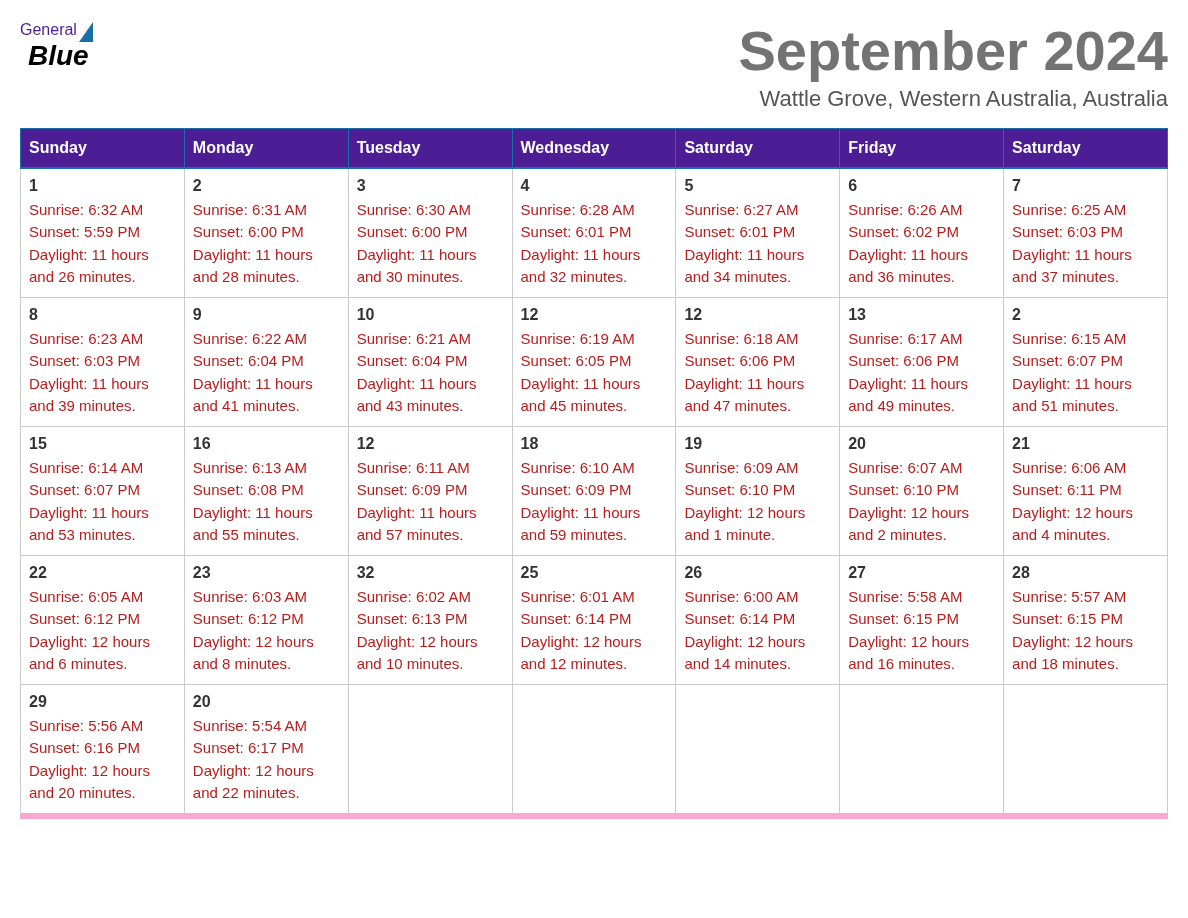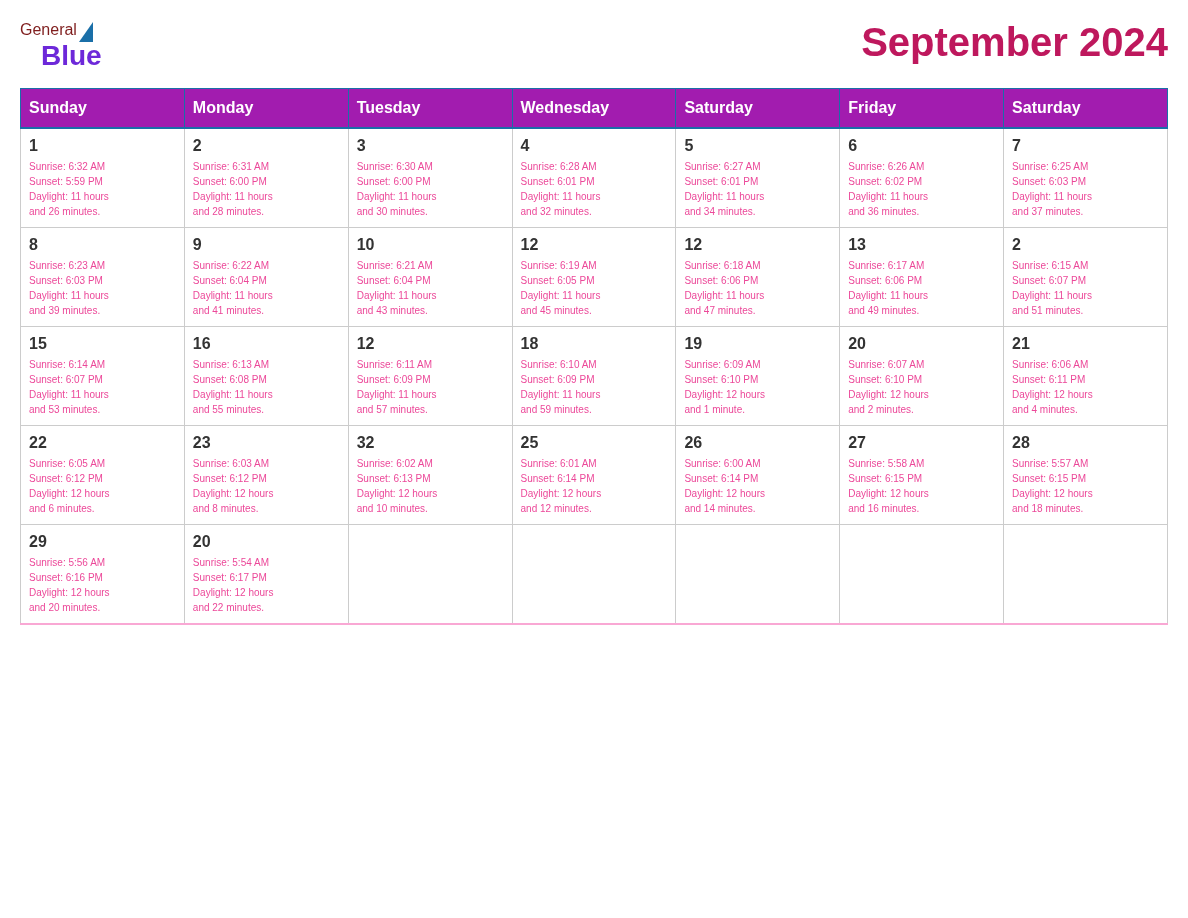--- a/index.html
+++ b/index.html
@@ -10,87 +10,88 @@
       min-height: 918px;
       padding: 20px;
     }
     .header {
       display: flex;
       justify-content: space-between;
       align-items: flex-start;
       margin-bottom: 16px;
     }
     .logo-general {
-      color: #7f1d1d;
+      color: #4c1d95;
     }
     .logo-triangle {
       width: 0;
       height: 0;
       border-left: 14px solid transparent;
       border-bottom: 20px solid #1a6fa8;
       margin: 0 2px;
       position: relative;
       top: 2px;
     }
     .logo-blue {
-      color: #6d28d9;
+      color: #000000;
       font-size: 28px;
       font-weight: bold;
       margin-top: -4px;
-      margin-left: 21px;
+      margin-left: 8px;
+      font-style: italic;
     }
     .title-section {
       text-align: right;
     }
     .month-title {
-      font-size: 40px;
-      font-weight: bold;
-      color: #be185d;
+      font-size: 56px;
+      font-weight: bold;
+      color: #737373;
       line-height: 1.1;
     }
     .location {
       font-size: 22px;
       color: #555;
       margin-top: 4px;
     }
     .calendar {
       width: 100%;
       border-collapse: collapse;
     }
     .calendar th {
-      background-color: #a21caf;
+      background-color: #4c1d95;
       color: #fff;
       font-size: 16px;
       font-weight: bold;
       padding: 10px 8px;
       text-align: left;
       border: 1px solid #1a6fa8;
     }
     .calendar td {
       vertical-align: top;
       padding: 8px;
       border: 1px solid #ccc;
       width: calc(100% / 7);
       min-height: 110px;
     }
     .calendar tr:last-child td {
-      border-bottom: 2px solid #f9a8d4;
+      border-bottom: 6px solid #f9a8d4;
     }
     .calendar tbody tr:first-child td {
       border-top: 2px solid #1a6fa8;
     }
     .day-num {
       font-size: 16px;
       font-weight: bold;
       color: #333;
       margin-bottom: 4px;
     }
     .day-info {
-      font-size: 10px;
-      color: #ec4899;
+      font-size: 15px;
+      color: #b91c1c;
       line-height: 1.5;
     }
     .empty-cell {
       background: #fff;
     }
     .logo-wrapper {
       display: flex;
       flex-direction: column;
     }
     .general-row {
@@ -109,20 +110,21 @@
     <div class="general-row">
       <span class="logo-general">General</span>
       <div class="logo-triangle"></div>
     </div>
     <div class="blue-row">
       <span class="logo-blue">Blue</span>
     </div>
   </div>
   <div class="title-section">
     <div class="month-title">September 2024</div>
+    <div class="location">Wattle Grove, Western Australia, Australia</div>
   </div>
 </div>
 
 <table class="calendar">
   <thead>
     <tr>
     <th>Sunday</th>
         <th>Monday</th>
         <th>Tuesday</th>
         <th>Wednesday</th>

